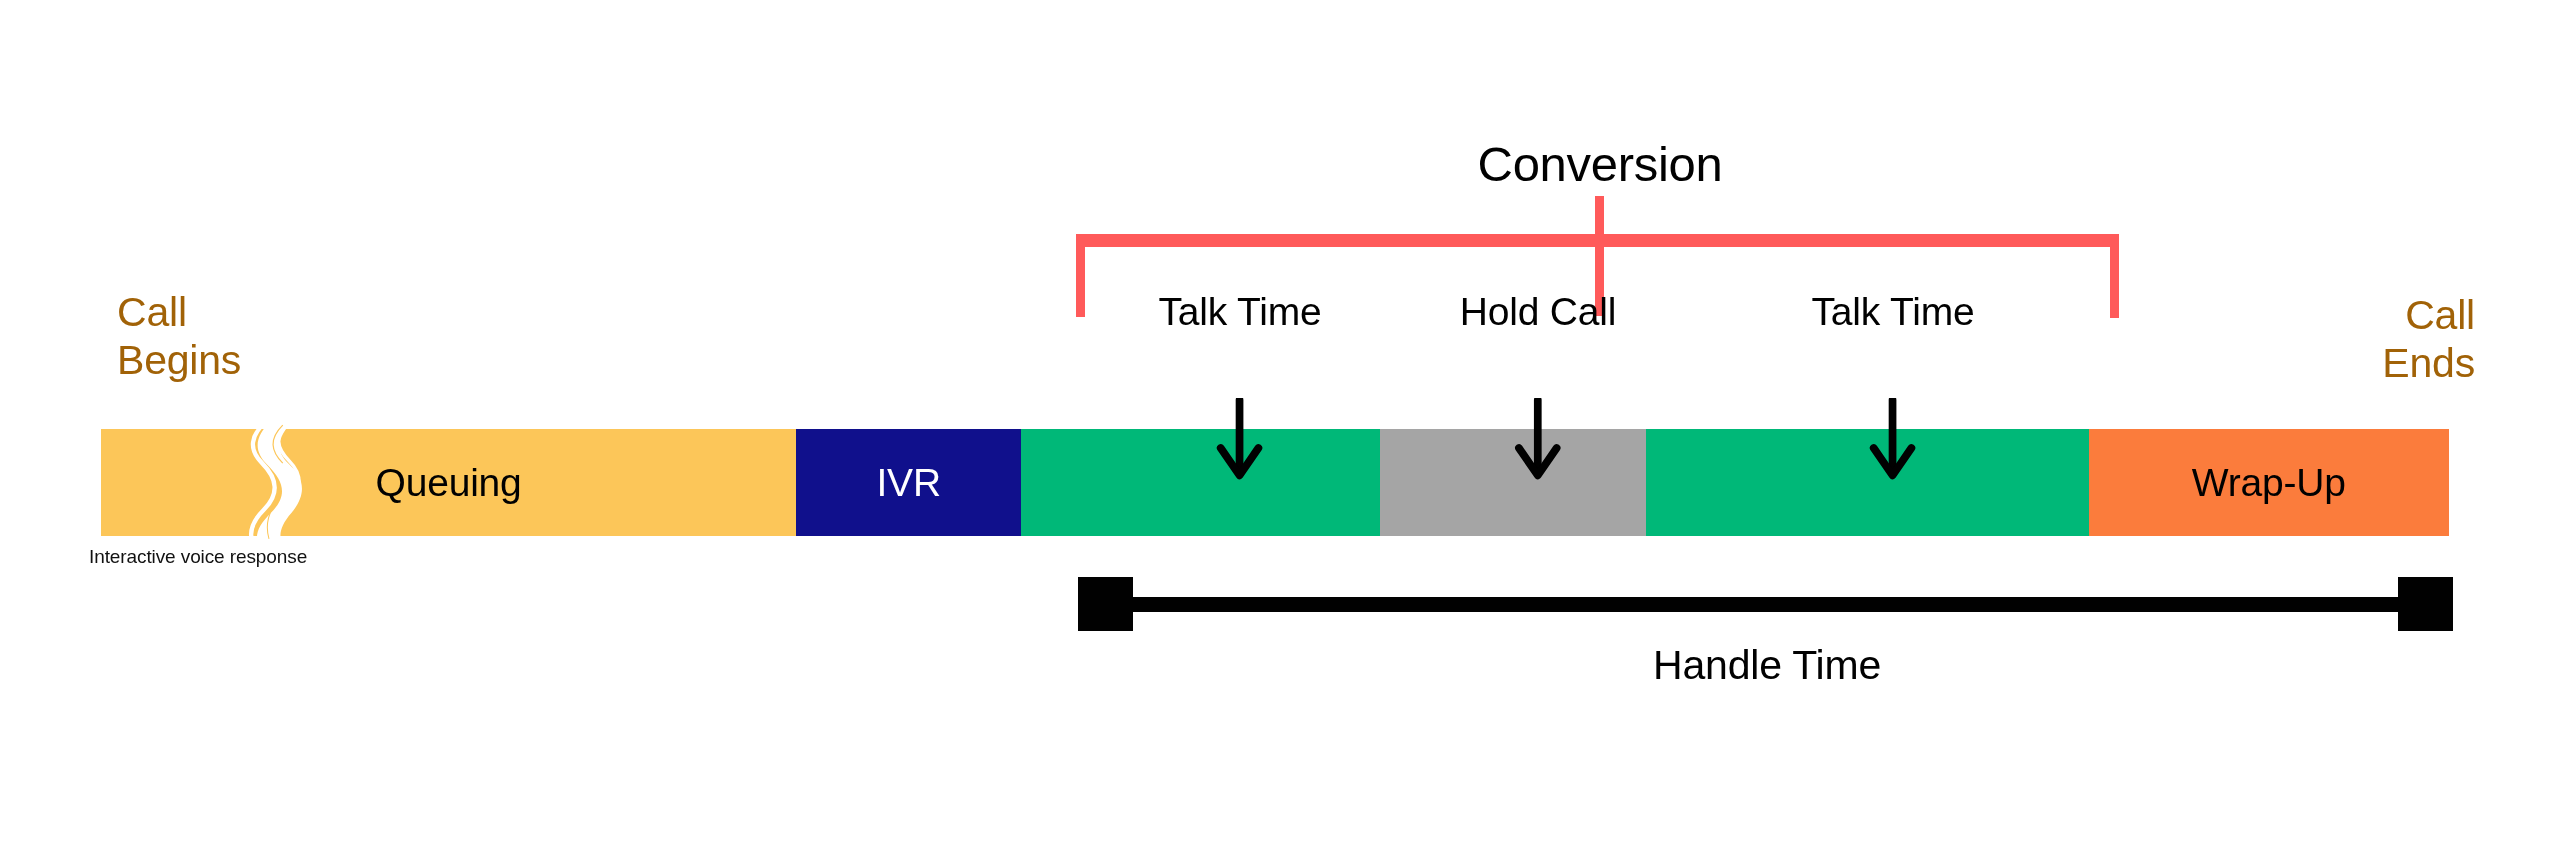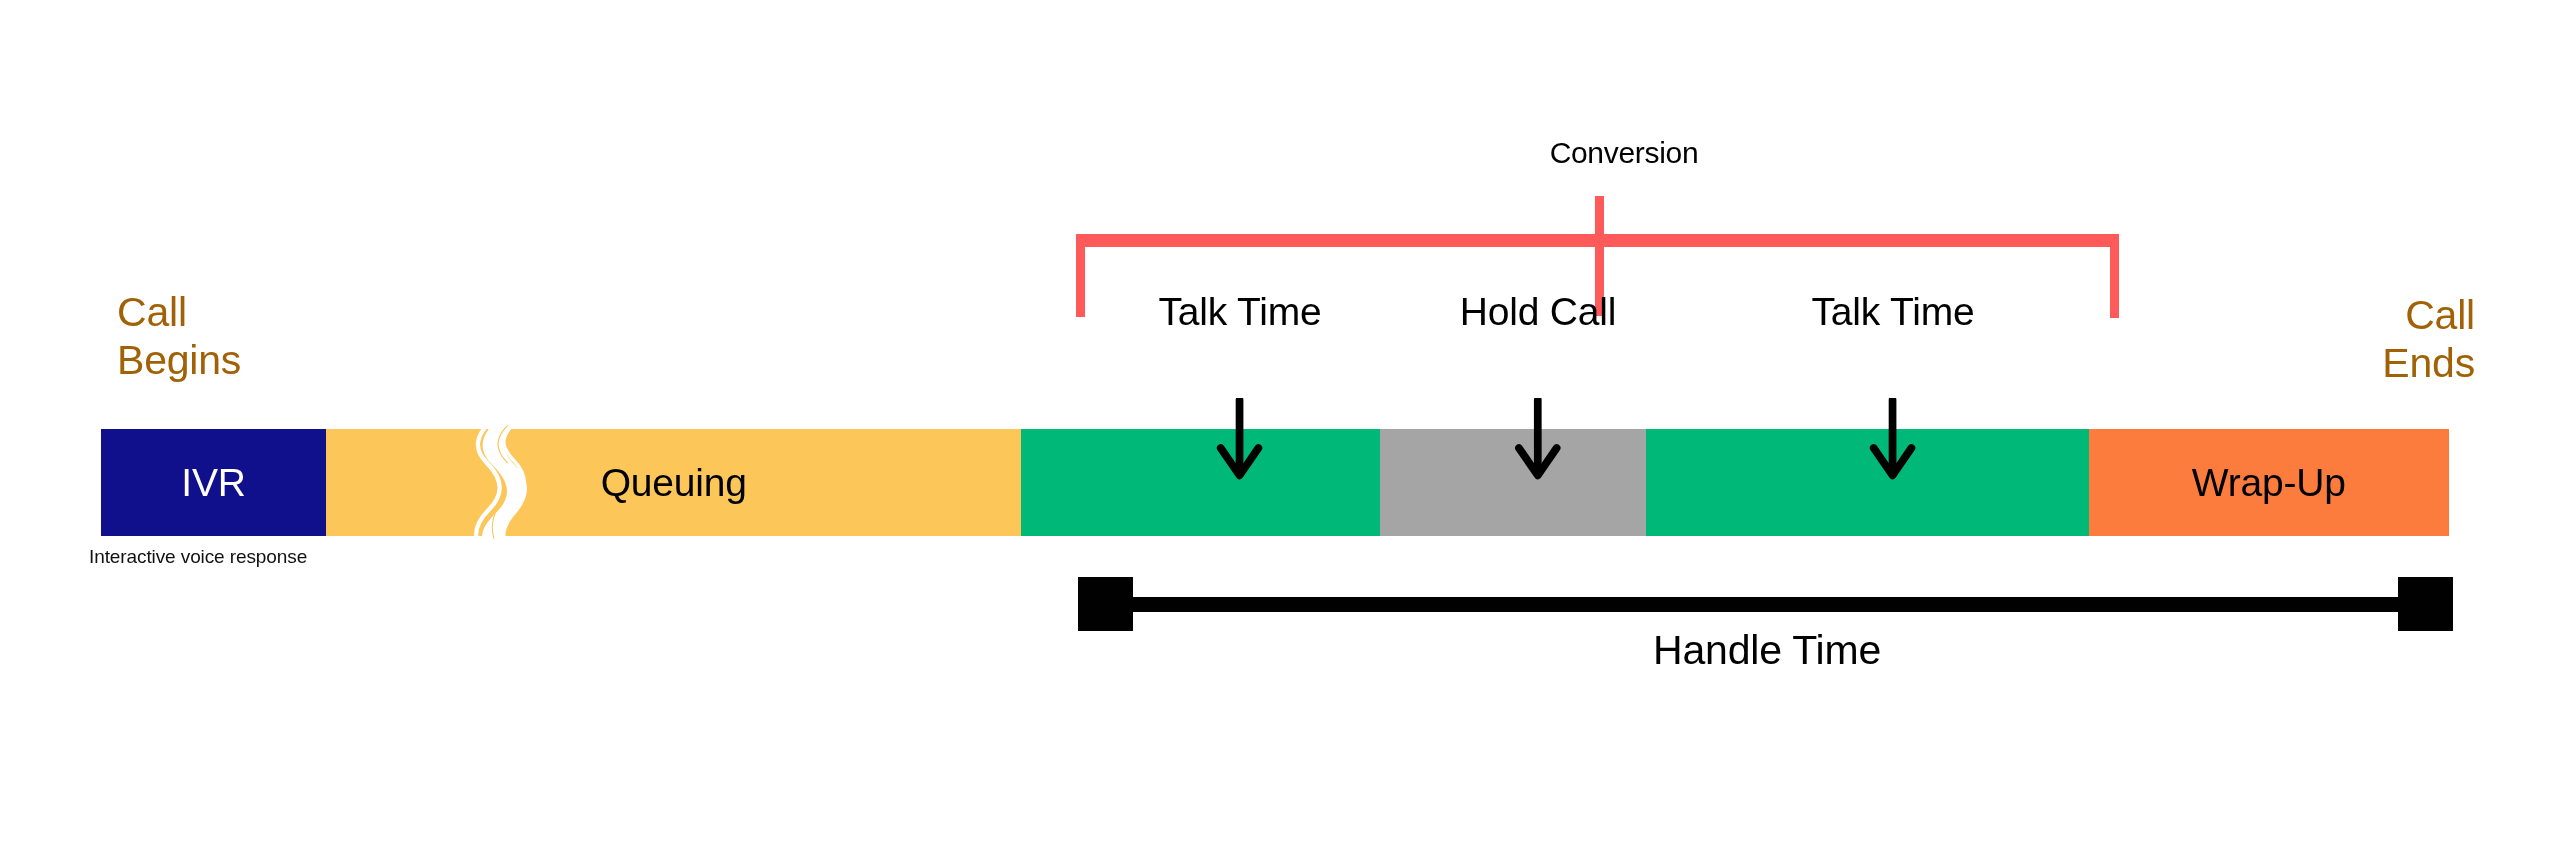--- a/index.html
+++ b/index.html
@@ -85,25 +85,24 @@
     white-space: nowrap;
   }
 
   
   #conversion-group { position: absolute; left: 0; top: 0; width: 2576px; height: 859px; pointer-events: none; }
   #conversion-label {
     position: absolute;
     left: 1600px;
     top: 136px;
     transform: translateX(-50%);
-    font-size: 30px;
+    font-size: 49px;
     color: #010101;
     letter-spacing: -0.3px;
     white-space: nowrap;
-    margin-left: 24px;
   }
   #conversion-bracket-top {
     position: absolute;
     left: 1076px;
     top: 234px;
     width: 1043px;
     height: 13px;
     background: #ff5a5a;
   }
   #conversion-bracket-left-leg {
@@ -163,58 +162,58 @@
     top: 577px;
     width: 55px;
     height: 54px;
     background: #010101;
   }
   #handle-cap-left  { left: 1078px; }
   #handle-cap-right { left: 2398px; }
   #handle-time-label {
     position: absolute;
     left: 1767px;
-    top: 627px;
+    top: 642px;
     transform: translateX(-50%);
     font-size: 41px;
     color: #010101;
     letter-spacing: -0.2px;
     white-space: nowrap;
   }
 </style>
 </head>
 <body>
 
 <div id="stage">
 
   <div class="endpoint-label" id="call-begins-label">Call
 Begins</div>
 
   <div class="endpoint-label" id="call-ends-label">Call
 Ends</div>
 
   <div id="timeline-bar">
-
-    <div class="segment" id="seg-ivr" style="width:228px; background:#10108c;">
-      <span class="segment-label on-dark">IVR</span>
-    </div>
 
     <div class="segment" id="seg-queuing" style="width:704px; background:#fcc659;">
 
       <svg id="queue-break" viewBox="0 0 86 145" preserveAspectRatio="none">
         <path d="M44 -4 C 20 16, 16 34, 34 52 C 54 72, 58 88, 38 108 C 22 124, 18 136, 26 150
                  L 54 150 C 46 136, 48 124, 62 108 C 80 86, 78 68, 58 50 C 42 34, 46 16, 70 -4 Z" fill="#ffffff"></path>
         <path d="M34 0 C 14 18, 12 34, 28 50 C 46 68, 48 86, 30 104 C 16 118, 12 132, 18 145" fill="none" stroke="#ffffff" stroke-width="5" stroke-linecap="round"></path>
         <path d="M60 0 C 42 18, 44 32, 60 48 C 76 64, 74 84, 58 102 C 44 118, 42 132, 48 145" fill="none" stroke="#ffffff" stroke-width="4" stroke-linecap="round"></path>
         <path d="M52 6 C 36 22, 38 36, 52 50" fill="none" stroke="#fcc659" stroke-width="1.4"></path>
         <path d="M44 96 C 34 110, 32 124, 36 138" fill="none" stroke="#fcc659" stroke-width="1.2"></path>
       </svg>
       <span class="segment-label">Queuing</span>
     </div>
 
+    <div class="segment" id="seg-ivr" style="width:228px; background:#10108c;">
+      <span class="segment-label on-dark">IVR</span>
+    </div>
+
     <div class="segment" id="seg-talk-1" style="width:363px; background:#00b878;">
       <span class="segment-label"></span>
     </div>
 
     <div class="segment" id="seg-hold" style="width:270px; background:#a5a5a5;">
       <span class="segment-label"></span>
     </div>
 
     <div class="segment" id="seg-talk-2" style="width:448px; background:#00b878;">
       <span class="segment-label"></span>

